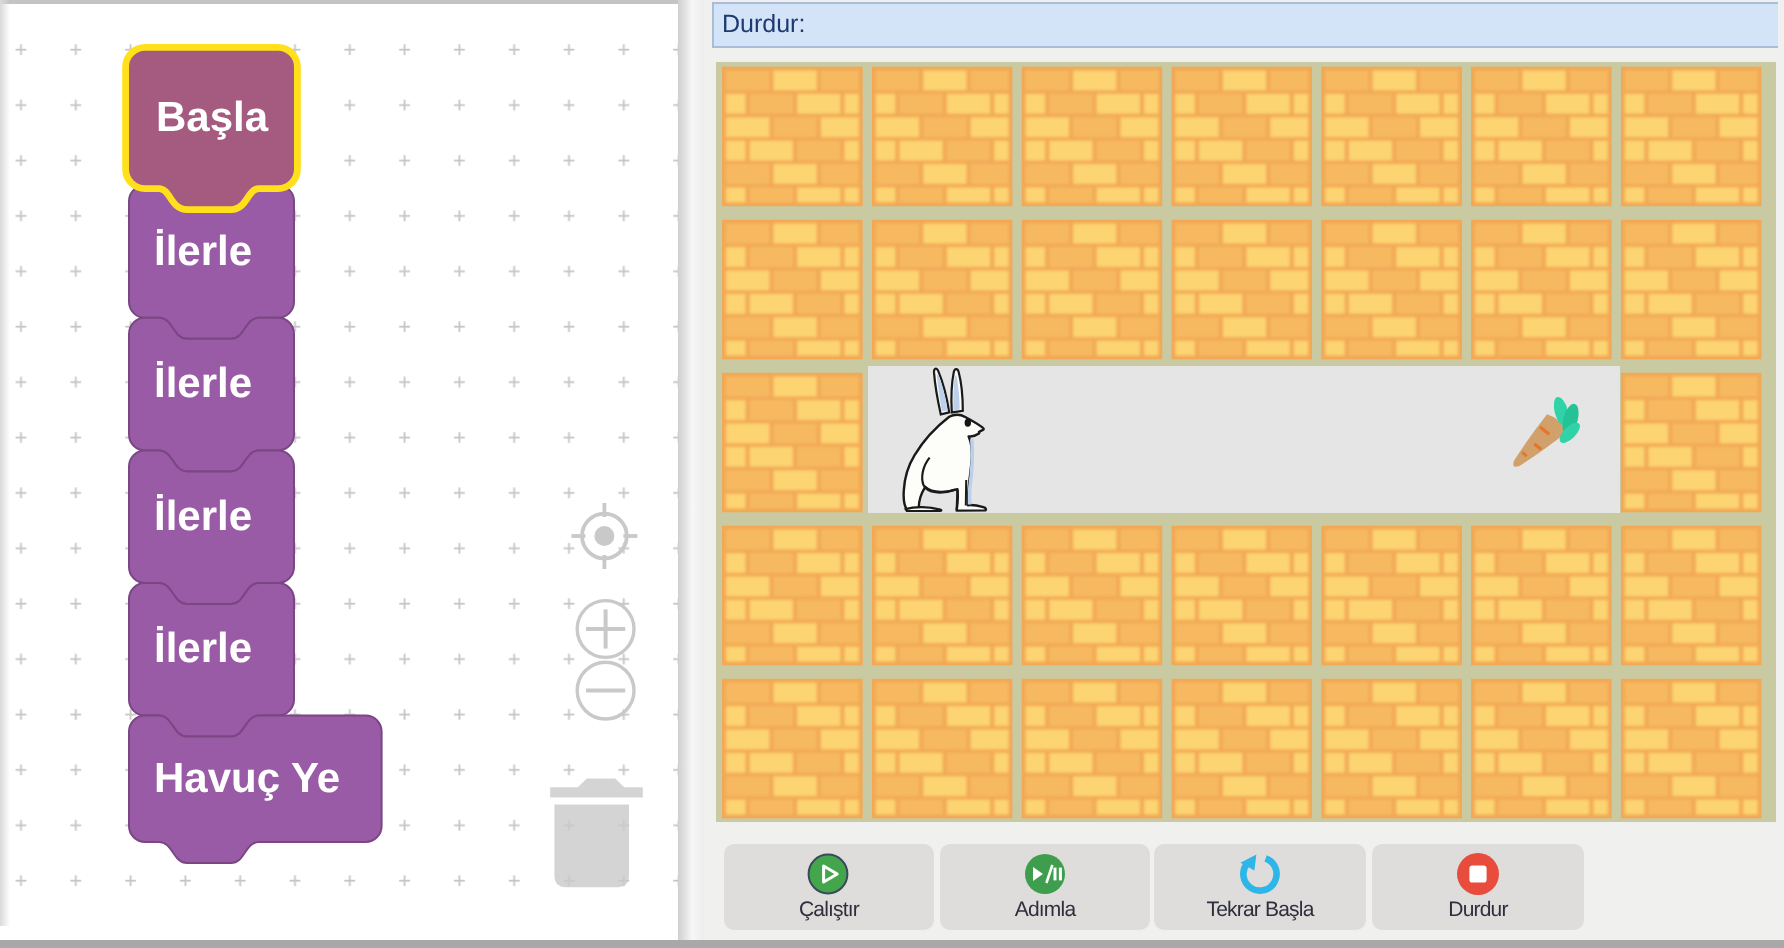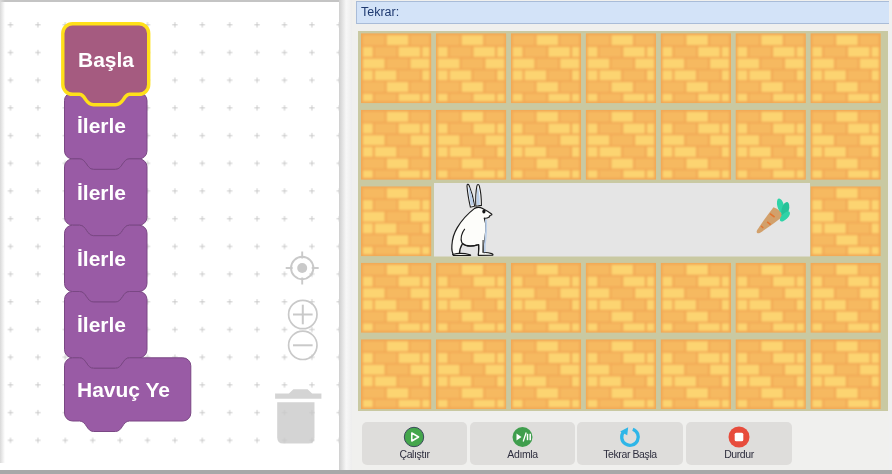--- a/index.html
+++ b/index.html
@@ -80,21 +80,21 @@
 </g>
 </svg>
 </div>
 
 <div class="abs" style="left:0;top:462.5;width:339px;height:1.5px;background:#c4c4c4;"></div>
 
 <div class="abs" style="left:339px;top:0;width:13px;height:470px;background:linear-gradient(90deg,#cfcfcf 0%,#f7f7f7 55%,#ededed 100%);"></div>
 
 <div class="abs" style="left:352px;top:0;width:537px;height:470px;background:#f0f0ee;"></div>
 
-<div class="abs" style="left:356px;top:1px;width:528px;height:21px;background:#d3e3f8;border:1px solid #a9bcd8;color:#1f3a70;font-size:12.5px;line-height:21px;padding-left:4px;">Tekrar:</div>
+<div class="abs" style="left:356px;top:1px;width:528px;height:21px;background:#d3e3f8;border:1px solid #a9bcd8;color:#1f3a70;font-size:12.5px;line-height:21px;padding-left:4px;">Durdur:</div>
 
 <div class="abs" style="left:358px;top:31px;width:530px;height:380px;background:#c9c9a2;">
 <svg width="530" height="380" style="position:absolute;left:0;top:0;">
 <defs>
 <filter id="soft" x="-5%" y="-5%" width="110%" height="110%">
           <feGaussianBlur stdDeviation="0.8"></feGaussianBlur>
         </filter>
 <symbol id="tile" width="70.4" height="70" viewBox="0 0 70.4 70">
 <rect width="70.4" height="70" fill="#f2a855"></rect>
 <g filter="url(#soft)">

